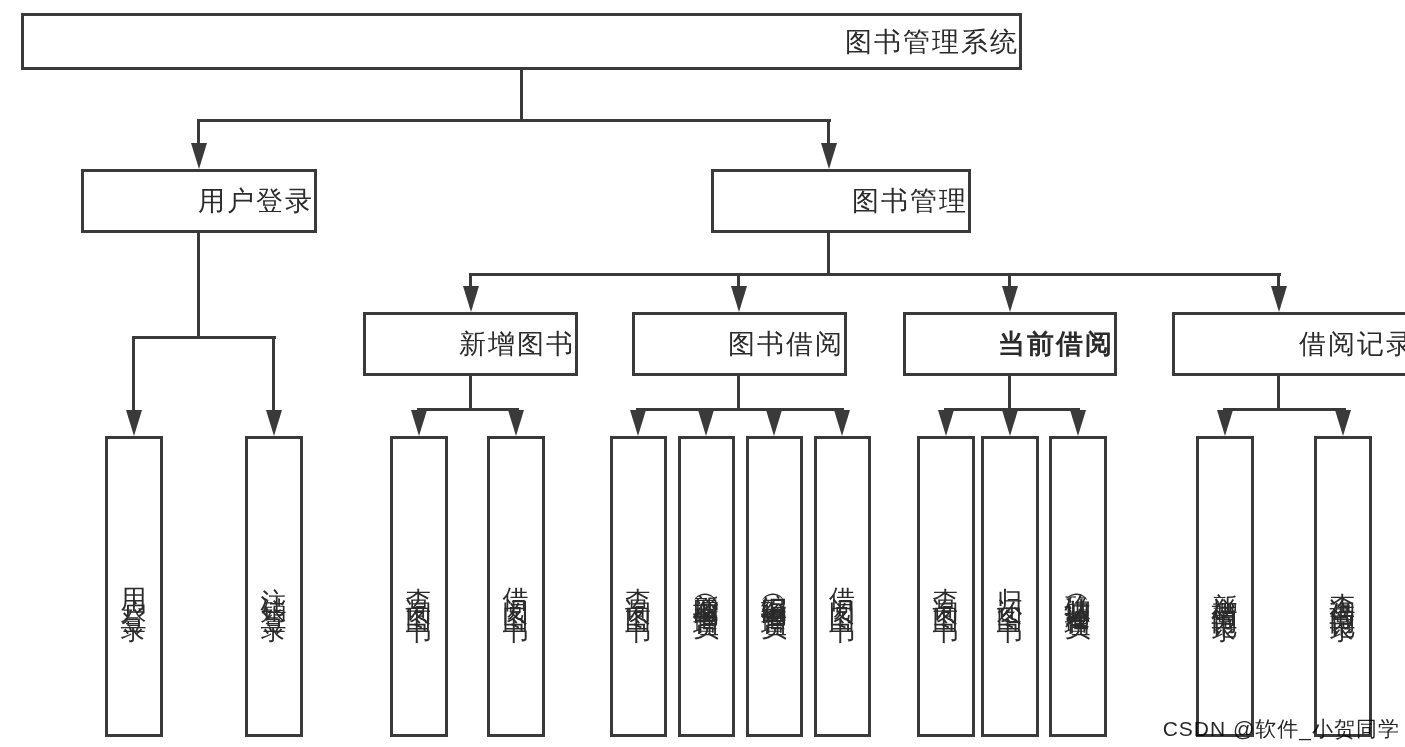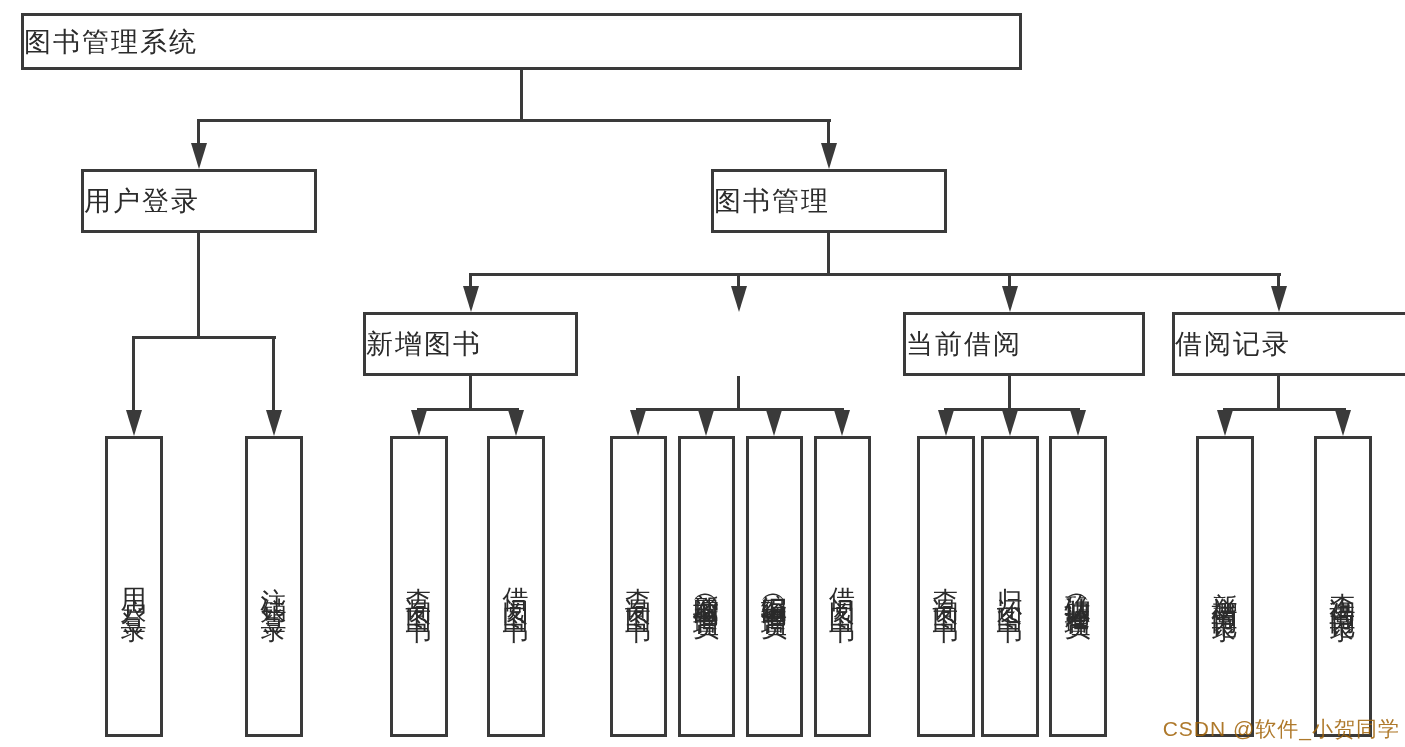--- a/index.html
+++ b/index.html
@@ -2,21 +2,21 @@
 <html><head>
 <meta charset="utf-8">
 <style>
   html,body{margin:0;padding:0;background:#fff;}
   .canvas{
     position:relative;width:1405px;height:747px;background:#fff;overflow:hidden;
     font-family:"Liberation Sans",sans-serif;color:#2b2b2b;
   }
   .box{
     position:absolute;box-sizing:border-box;border:3px solid #3a3a3a;background:#fff;
-    display:flex;align-items:center;justify-content:flex-start;
+    display:flex;align-items:center;justify-content:flex-end;
     font-size:27px;letter-spacing:2px;white-space:nowrap;
   }
   .leaf{
     position:absolute;box-sizing:border-box;border:3px solid #3a3a3a;background:#fff;
     display:flex;align-items:center;justify-content:center;
   }
   .vtext{
     writing-mode:vertical-lr;text-orientation:upright;
     font-size:26px;line-height:1;color:#2b2b2b;
   }
@@ -24,21 +24,21 @@
   .vs6{letter-spacing:5px;}
   .vs9{letter-spacing:3px;}
   .line{position:absolute;background:#3a3a3a;}
   .arrow{
     position:absolute;width:0;height:0;
     border-left:8px solid transparent;border-right:8px solid transparent;
     border-top:26px solid #3a3a3a;
   }
   .watermark{
     position:absolute;right:5px;bottom:4px;z-index:5;
-    font-size:21px;color:#a16207;opacity:.85;letter-spacing:1px;margin-left:32px;
+    font-size:21px;color:#000000;opacity:.85;letter-spacing:1px;margin-left:32px;
   }
 </style>
 </head>
 <body>
 
 <div class="canvas">
 
   <div class="box" style="left:21px;top:13px;width:1001px;height:57px;">
     <span>图书管理系统</span>
   </div>
@@ -46,21 +46,21 @@
   <div class="line" style="left:520px;top:70px;width:3px;height:52px;"></div>
   <div class="line" style="left:197px;top:119px;width:634px;height:3px;"></div>
   <div class="line" style="left:197px;top:119px;width:3px;height:26px;"></div>
   <div class="arrow" style="left:191px;top:143px;"></div>
   <div class="line" style="left:827px;top:119px;width:3px;height:26px;"></div>
   <div class="arrow" style="left:821px;top:143px;"></div>
 
   <div class="box" style="left:81px;top:169px;width:236px;height:64px;">
     <span>用户登录</span>
   </div>
-  <div class="box" style="left:711px;top:169px;width:236px;height:64px;">
+  <div class="box" style="left:711px;top:169px;width:260px;height:64px;">
     <span>图书管理</span>
   </div>
 
   <div class="line" style="left:197px;top:233px;width:3px;height:106px;"></div>
   <div class="line" style="left:132px;top:336px;width:144px;height:3px;"></div>
   <div class="line" style="left:132px;top:336px;width:3px;height:76px;"></div>
   <div class="arrow" style="left:126px;top:410px;"></div>
   <div class="line" style="left:272px;top:336px;width:3px;height:76px;"></div>
   <div class="arrow" style="left:266px;top:410px;"></div>
 
@@ -71,21 +71,24 @@
   <div class="line" style="left:737px;top:273px;width:3px;height:15px;"></div>
   <div class="arrow" style="left:731px;top:286px;"></div>
   <div class="line" style="left:1008px;top:273px;width:3px;height:15px;"></div>
   <div class="arrow" style="left:1002px;top:286px;"></div>
   <div class="line" style="left:1277px;top:273px;width:3px;height:15px;"></div>
   <div class="arrow" style="left:1271px;top:286px;"></div>
 
   <div class="box" style="left:363px;top:312px;width:215px;height:64px;">
     <span>新增图书</span>
   </div>
-  <div class="box" style="left:903px;top:312px;width:242px;height:64px;">
+  <div class="box" style="left:632px;top:312px;width:215px;height:64px;">
+    <span>图书借阅</span>
+  </div>
+  <div class="box" style="left:903px;top:312px;width:214px;height:64px;font-weight:bold;">
     <span>当前借阅</span>
   </div>
   <div class="box" style="left:1172px;top:312px;width:246px;height:64px;">
     <span>借阅记录</span>
   </div>
 
   <div class="line" style="left:469px;top:376px;width:3px;height:35px;"></div>
   <div class="line" style="left:417px;top:408px;width:102px;height:3px;"></div>
   <div class="arrow" style="left:411px;top:410px;"></div>
   <div class="arrow" style="left:508px;top:410px;"></div>

